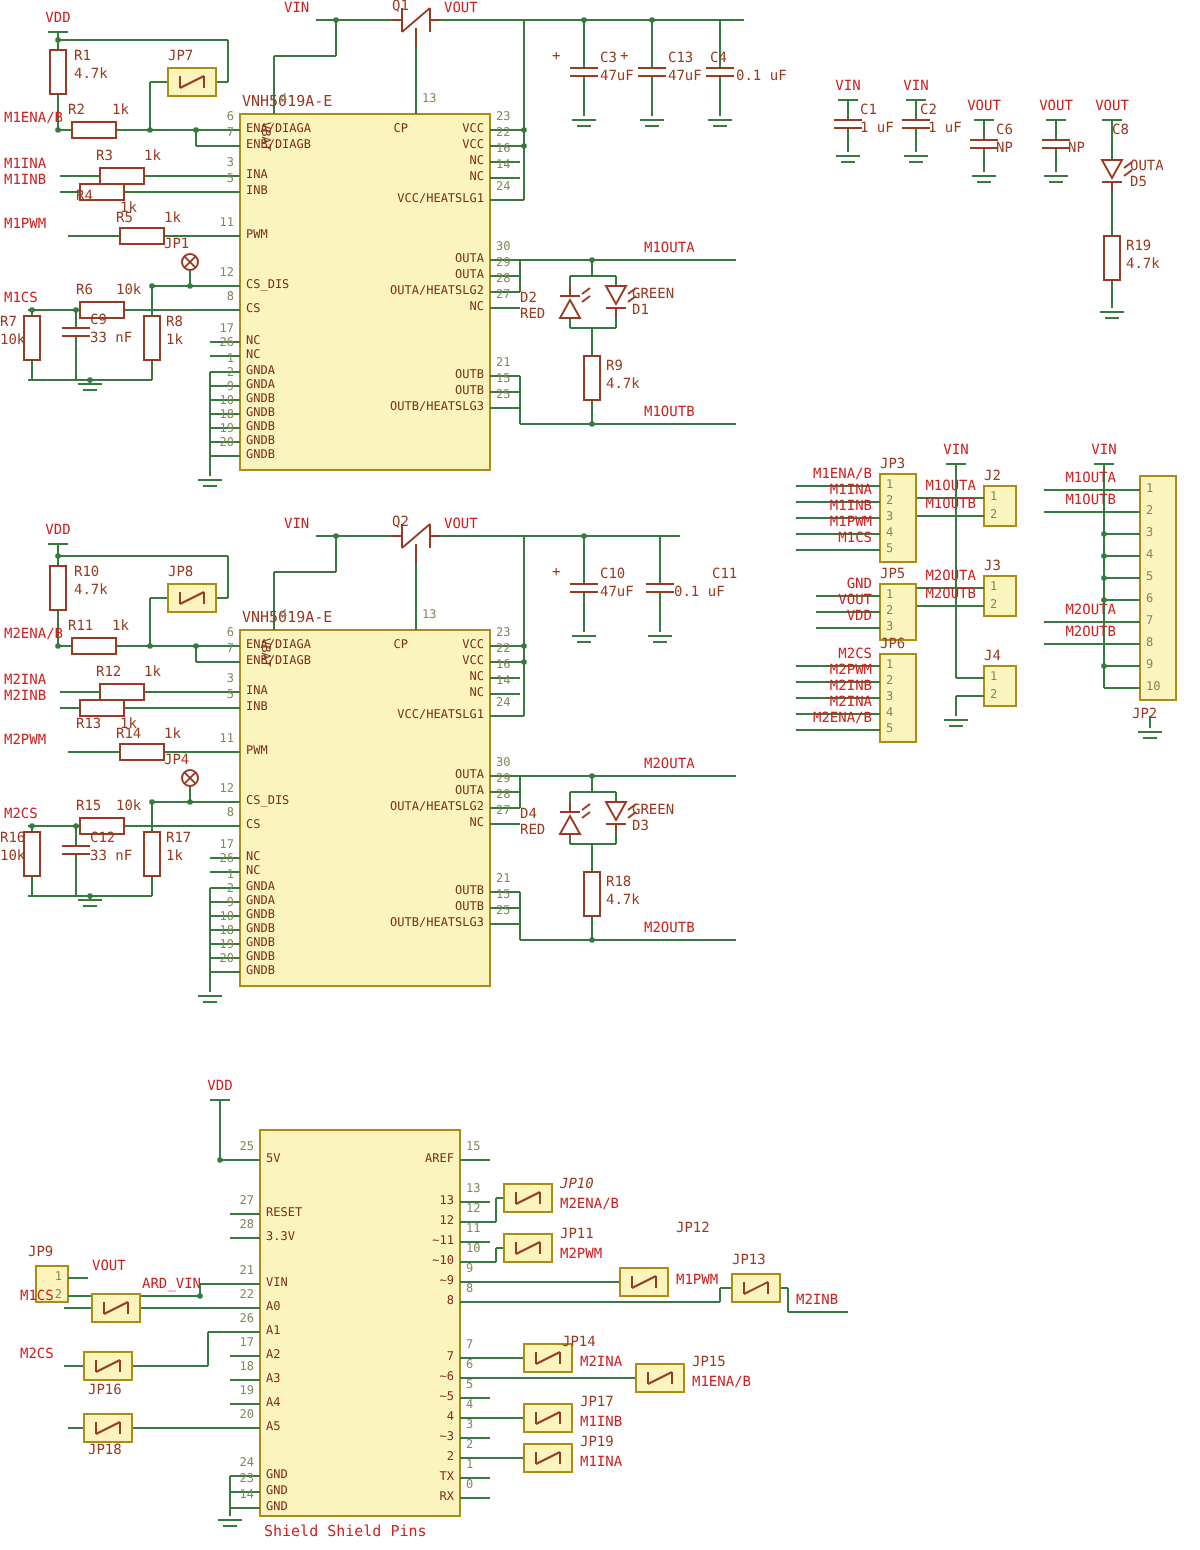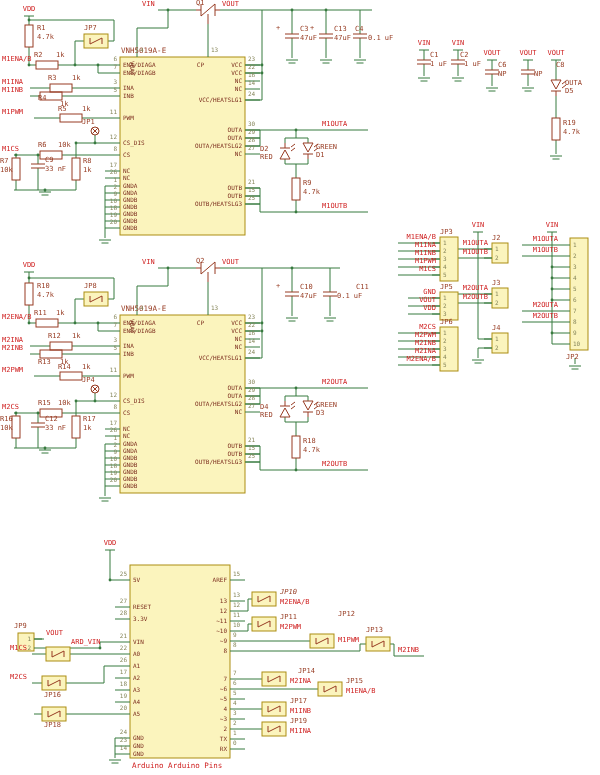--- a/index.html
+++ b/index.html
@@ -636,21 +636,21 @@
     <span class="t jp" style="left: 84px; top: 283px;">JP8</span>
     <span class="t jp" style="left: 82px; top: 119px;">JP1</span>
     <span class="t jp" style="left: 82px; top: 377px;">JP4</span>
     <span class="t jp" style="left: 280px; top: 589px; font-style: italic;">JP10</span>
     <span class="t net" style="left: 280px; top: 599px;">M2ENA/B</span>
     <span class="t jp" style="left: 280px; top: 614px;">JP11</span>
     <span class="t net" style="left: 280px; top: 624px;">M2PWM</span>
     <span class="t jp" style="left: 338px; top: 611px;">JP12</span>
     <span class="t net" style="left: 338px; top: 637px;">M1PWM</span>
     <span class="t jp" style="left: 366px; top: 627px;">JP13</span>
-    <span class="t jp" style="left: 298px; top: 668px;">JP14</span>
+    <span class="t jp" style="left: 281px; top: 668px;">JP14</span>
     <span class="t net" style="left: 290px; top: 678px;">M2INA</span>
     <span class="t jp" style="left: 346px; top: 678px;">JP15</span>
     <span class="t net" style="left: 346px; top: 688px;">M1ENA/B</span>
     <span class="t jp" style="left: 290px; top: 698px;">JP17</span>
     <span class="t net" style="left: 290px; top: 708px;">M1INB</span>
     <span class="t jp" style="left: 290px; top: 718px;">JP19</span>
     <span class="t net" style="left: 290px; top: 728px;">M1INA</span>
     <span class="t jp" style="left: 44px; top: 692px;">JP16</span>
     <span class="t jp" style="left: 44px; top: 722px;">JP18</span>
     <span class="t cn" style="left: 196px; top: 0px;">Q1</span>
@@ -843,21 +843,21 @@
     <span class="t pnum" style="left: 248px; top: 437px;">21</span>
     <span class="t pn" style="left: 242px; top: 443px; transform: translateX(-100%);">OUTB</span>
     <span class="t pnum" style="left: 248px; top: 445px;">15</span>
     <span class="t pn" style="left: 242px; top: 451px; transform: translateX(-100%);">OUTB</span>
     <span class="t pnum" style="left: 248px; top: 453px;">25</span>
     <span class="t pn" style="left: 242px; top: 459px; transform: translateX(-100%);">OUTB/HEATSLG3</span>
     <span class="t pnum" style="left: 140px; top: 305px;">4</span>
     <span class="t pn vert" style="left: 129px; top: 319px;">VBAT</span>
     <span class="t pnum" style="left: 211px; top: 305px;">13</span>
     <span class="t pn" style="left: 204px; top: 320px; transform: translateX(-100%);">CP</span>
-    <span class="t ardt" style="left: 132px; top: 762px;">Arduino Arduino Pins</span>
+    <span class="t ardt" style="left: 132px; top: 762px;">Shield Shield Pins</span>
     <span class="t pnum" style="left: 127px; top: 571px; transform: translateX(-100%);">25</span>
     <span class="t pn" style="left: 133px; top: 577px;">5V</span>
     <span class="t pnum" style="left: 127px; top: 598px; transform: translateX(-100%);">27</span>
     <span class="t pn" style="left: 133px; top: 604px;">RESET</span>
     <span class="t pnum" style="left: 127px; top: 610px; transform: translateX(-100%);">28</span>
     <span class="t pn" style="left: 133px; top: 616px;">3.3V</span>
     <span class="t pnum" style="left: 127px; top: 633px; transform: translateX(-100%);">21</span>
     <span class="t pn" style="left: 133px; top: 639px;">VIN</span>
     <span class="t pnum" style="left: 127px; top: 645px; transform: translateX(-100%);">22</span>
     <span class="t pn" style="left: 133px; top: 651px;">A0</span>

